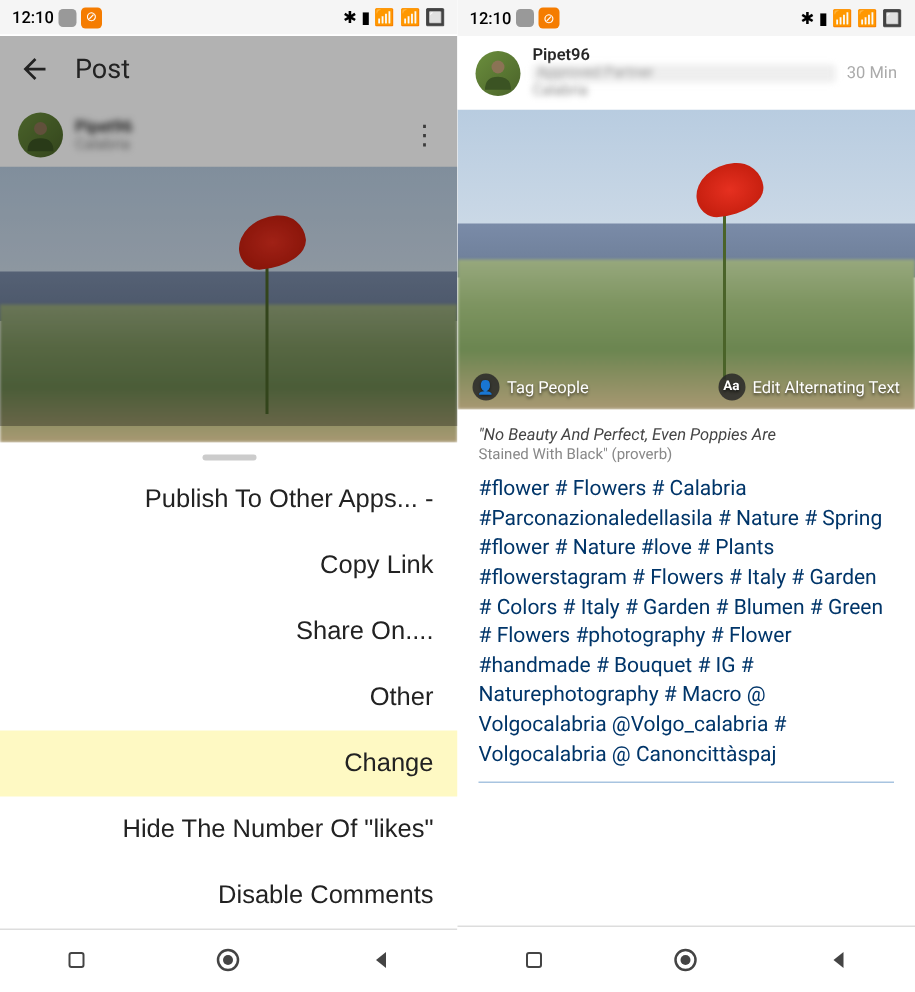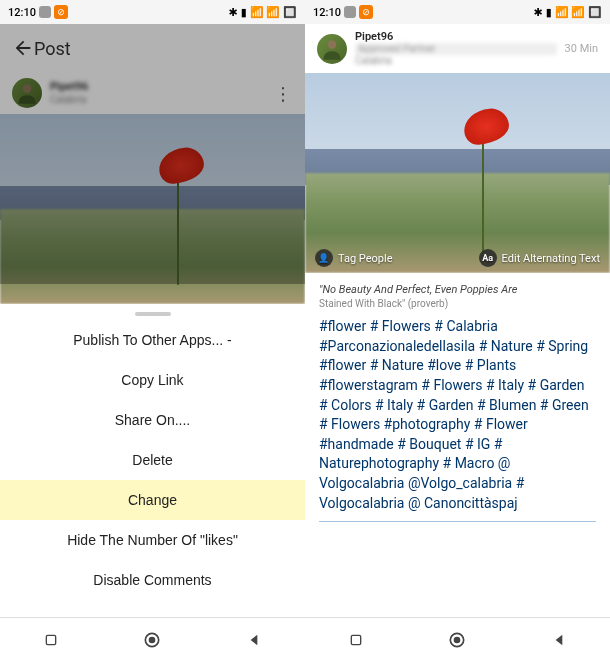--- a/index.html
+++ b/index.html
@@ -8,21 +8,21 @@
     .phone-left { filter: contrast(1); }
     
     .status-bar { height: 24px; background: #f5f5f5; display: flex; justify-content: space-between; align-items: center; padding: 0 8px; font-size: 11px; font-weight: 500; color: #000; text-align: right; }
     .status-left { display: flex; align-items: center; gap: 3px; }
     .status-right { display: flex; align-items: center; gap: 3px; }
     .orange-dot { width: 14px; height: 14px; background: #f57c00; border-radius: 3px; color:#fff; font-size:9px; display:flex; align-items:center; justify-content:center;}
     .gray-dot { width: 12px; height: 12px; background: #999; border-radius: 3px; }
     
     .overlay-dim { position: absolute; top: 24px; left: 0; right: 0; height: 260px; background: rgba(0,0,0,0.3); z-index: 2; pointer-events: none; }
     
-    .header { height: 48px; display: flex; align-items: center; padding: 0 12px; background: #fff; }
+    .header { height: 48px; display: flex; align-items: center; padding: 0 12px; gap: 16px; background: #fff; }
     .header-title { font-size: 18px; font-weight: 400; color: #333; flex: 1; }
     .back-arrow { width: 22px; height: 22px; display: flex; align-items: center; justify-content: center; }
     .close-x { width: 22px; height: 22px; display: flex; align-items: center; justify-content: center; font-size: 22px; }
     .confirm-check { color: #3897f0; font-size: 24px; font-weight: bold; }
     
     .post-header { display: flex; align-items: center; padding: 6px 12px; gap: 8px; background: #fff; }
     .avatar { width: 30px; height: 30px; border-radius: 50%; background: linear-gradient(135deg, #6b8e3d, #4a6329); flex-shrink: 0; display:flex; align-items:center; justify-content:center; overflow:hidden;}
     .avatar svg { width: 26px; height: 26px; }
     .user-block { display: flex; flex-direction: column; font-size: 11px; flex: 1; line-height: 1.2; }
     .username { font-weight: 600; color: #262626; }
@@ -40,21 +40,21 @@
     .poppy { position:absolute; top:18%; left:52%; width:45px; height:35px; }
     .petal { width:100%; height:100%; background: radial-gradient(ellipse at center, #e63020 0%, #c82010 70%); border-radius: 60% 40% 70% 30% / 60% 50% 50% 40%; transform: rotate(-5deg);}
     .stem { position:absolute; top:30%; left:58%; width:2px; height:60%; background:#4a6329;}
     
     .overlay-buttons { position: absolute; bottom: 6px; left: 0; right: 0; display: flex; justify-content: space-between; padding: 0 10px; }
     .ov-btn { display: flex; align-items: center; gap: 5px; color: #fff; font-size: 11px; text-shadow: 0 1px 2px rgba(0,0,0,0.6); }
     .ov-circle { width: 18px; height: 18px; background: rgba(40,40,40,0.85); border-radius: 50%; display: flex; align-items: center; justify-content: center; color:#fff; font-size:9px; font-weight:bold;}
     
     .sheet { background: #fff; flex: 1; display: flex; flex-direction: column; }
     .sheet-handle { width: 36px; height: 4px; background: #ccc; border-radius: 3px; margin: 8px auto 4px; }
-    .sheet-item { padding: 12px 16px; font-size: 14px; color: #222; text-align: center; border: none; background: transparent; cursor: pointer; }
+    .sheet-item { padding: 12px 16px; font-size: 17px; color: #222; text-align: right; border: none; background: transparent; cursor: pointer; }
     .sheet-item.active { background: #fef9c3; }
     
     .caption-area { padding: 10px 14px; flex: 1; overflow: hidden; }
     .caption-main { font-size: 11px; color: #444; font-style: italic; margin-bottom: 2px; }
     .caption-sub { font-size: 10px; color: #888; margin-bottom: 8px; }
     .hashtags { font-size: 14px; color: #003569; line-height: 1.4; }
     .divider-line { height: 1px; background: #a8c4e0; margin-top: 8px; }
     
     .navbar { height: 44px; background: #fff; border-top: 1px solid #ddd; display: flex; align-items: center; justify-content: space-around; }
     .nav-btn { width: 28px; height: 28px; display: flex; align-items: center; justify-content: center; }
@@ -113,21 +113,21 @@
       <div class="poppy">
         <div class="petal"></div>
       </div>
   </div>
 
   <div class="sheet">
     <div class="sheet-handle"></div>
     <button class="sheet-item">Publish To Other Apps... -</button>
     <button class="sheet-item">Copy Link</button>
     <button class="sheet-item">Share On....</button>
-    <button class="sheet-item">Delete</button>
+    <button class="sheet-item">Other</button>
     <button class="sheet-item active">Change</button>
     <button class="sheet-item">Hide The Number Of "likes"</button>
     <button class="sheet-item">Disable Comments</button>
   </div>
 
   <div class="navbar">
     <div class="nav-btn">
         <svg viewBox="0 0 24 24" width="16" height="16">
           <rect x="5" y="5" width="14" height="14" rx="2" fill="none" stroke="#444" stroke-width="2"></rect>
         </svg>

